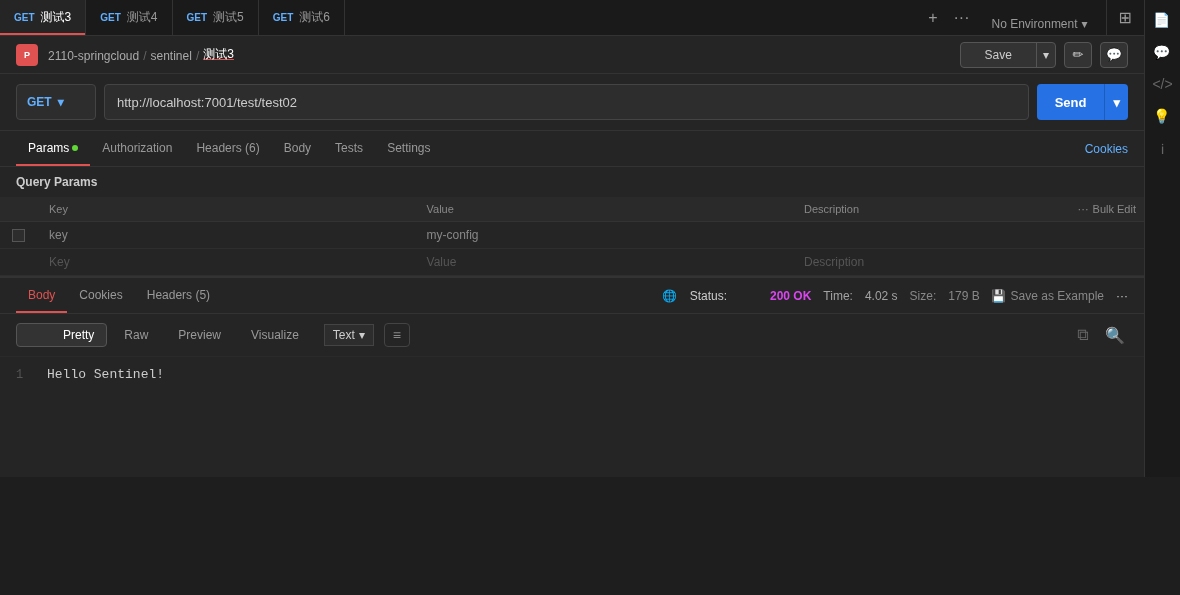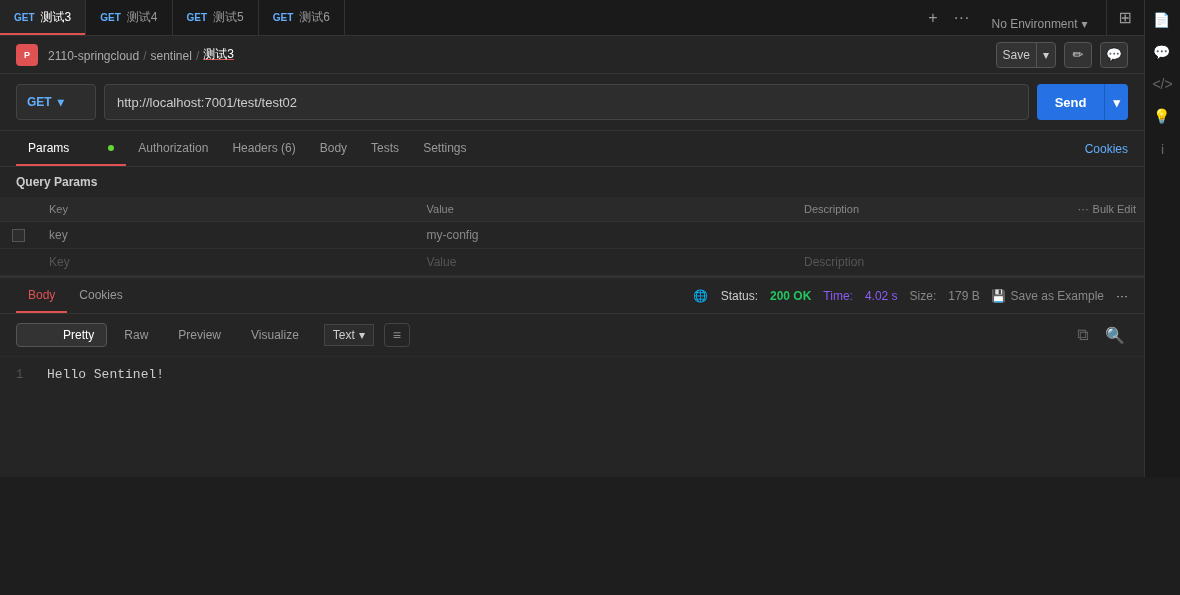--- a/index.html
+++ b/index.html
@@ -131,21 +131,21 @@
       gap: 0;
       background: #333;
       border: 1px solid #555;
       border-radius: 4px;
       color: #ccc;
       cursor: pointer;
       font-size: 12px;
       height: 26px;
     }
     .save-btn .save-label {
-      padding: 0 6px;
+      padding: 0 24px;
       border-right: 1px solid #555;
       height: 100%;
       display: flex;
       align-items: center;
       text-align: center;
     }
     .save-btn .save-arrow {
       padding: 0 6px;
       height: 100%;
       display: flex;
@@ -240,21 +240,20 @@
     .req-tab {
       padding: 0 12px;
       height: 100%;
       display: flex;
       align-items: center;
       cursor: pointer;
       color: #999;
       font-size: 12px;
       border-bottom: 2px solid transparent;
       position: relative;
-      gap: 36px;
     }
     .req-tab.active {
       color: #fff;
       border-bottom: 2px solid #e05252;
     }
     .req-tab .dot {
       width: 6px;
       height: 6px;
       background: #61d836;
       border-radius: 50%;
@@ -335,22 +334,22 @@
       color: #e05252;
       border-bottom: 2px solid #e05252;
     }
     .resp-status {
       margin-left: auto;
       display: flex;
       align-items: center;
       gap: 12px;
       font-size: 12px;
     }
-    .status-ok { color: #22c55e; font-weight: bold; }
-    .status-time { color: #8b5cf6; }
+    .status-ok { color: #d946ef; font-weight: bold; margin-left: 31px; }
+    .status-time { color: #a3a3a3; }
     .status-size { color: #888; }
     .save-example-btn {
       background: none;
       border: none;
       color: #888;
       cursor: pointer;
       font-size: 12px;
       display: flex;
       align-items: center;
       gap: 4px;
@@ -618,20 +617,23 @@
     </div>
 
     <div class="response-section">
       <div class="response-tabs-row">
         <div class="resp-tab active">
           <span>Body</span>
         </div>
         <div class="resp-tab">
           <span>Cookies</span>
         </div>
+        <div class="resp-tab">
+          <span>Headers (5)</span>
+        </div>
         <div class="resp-status">
           <span>🌐</span>
           <span>Status:</span>
           <span class="status-ok">200 OK</span>
           <span class="status-time">Time:</span>
           <span class="status-time">4.02 s</span>
           <span class="status-size">Size:</span>
           <span class="status-size">179 B</span>
           <button class="save-example-btn">
             <span>💾</span>

